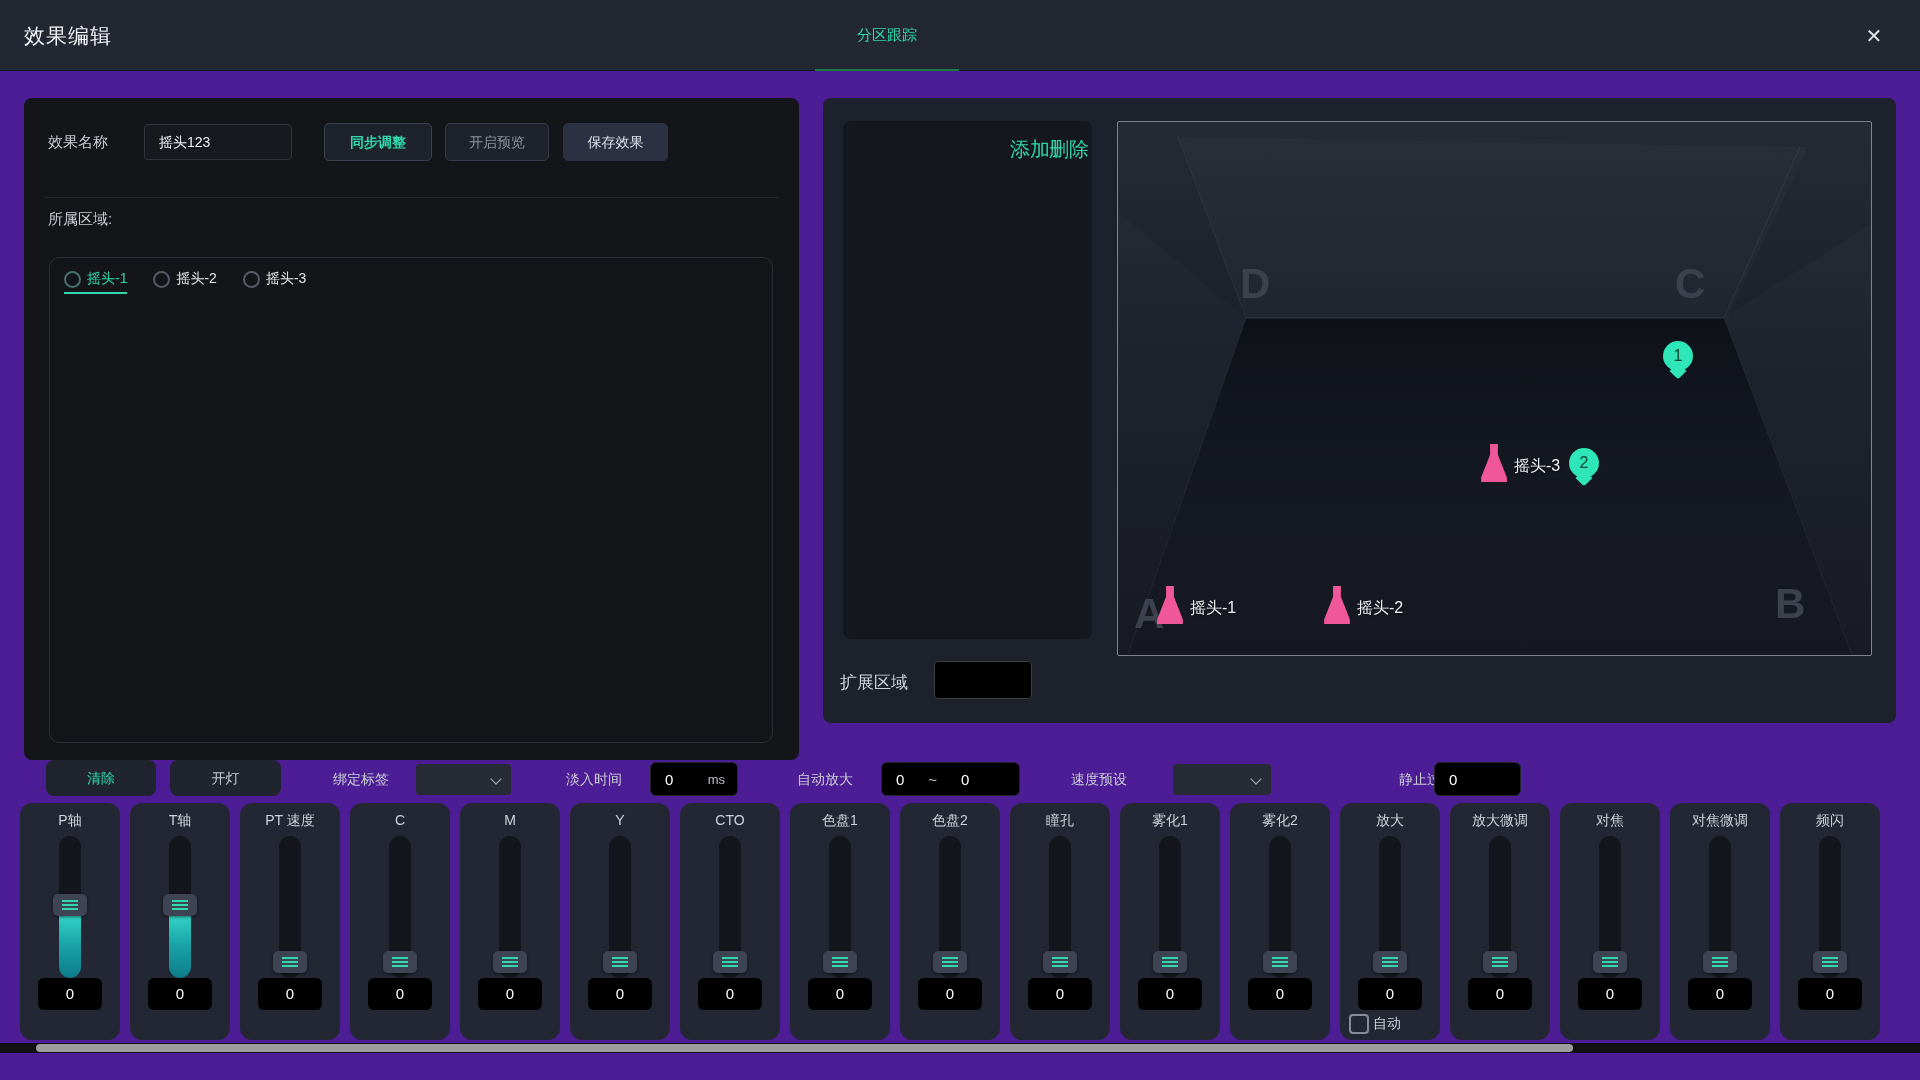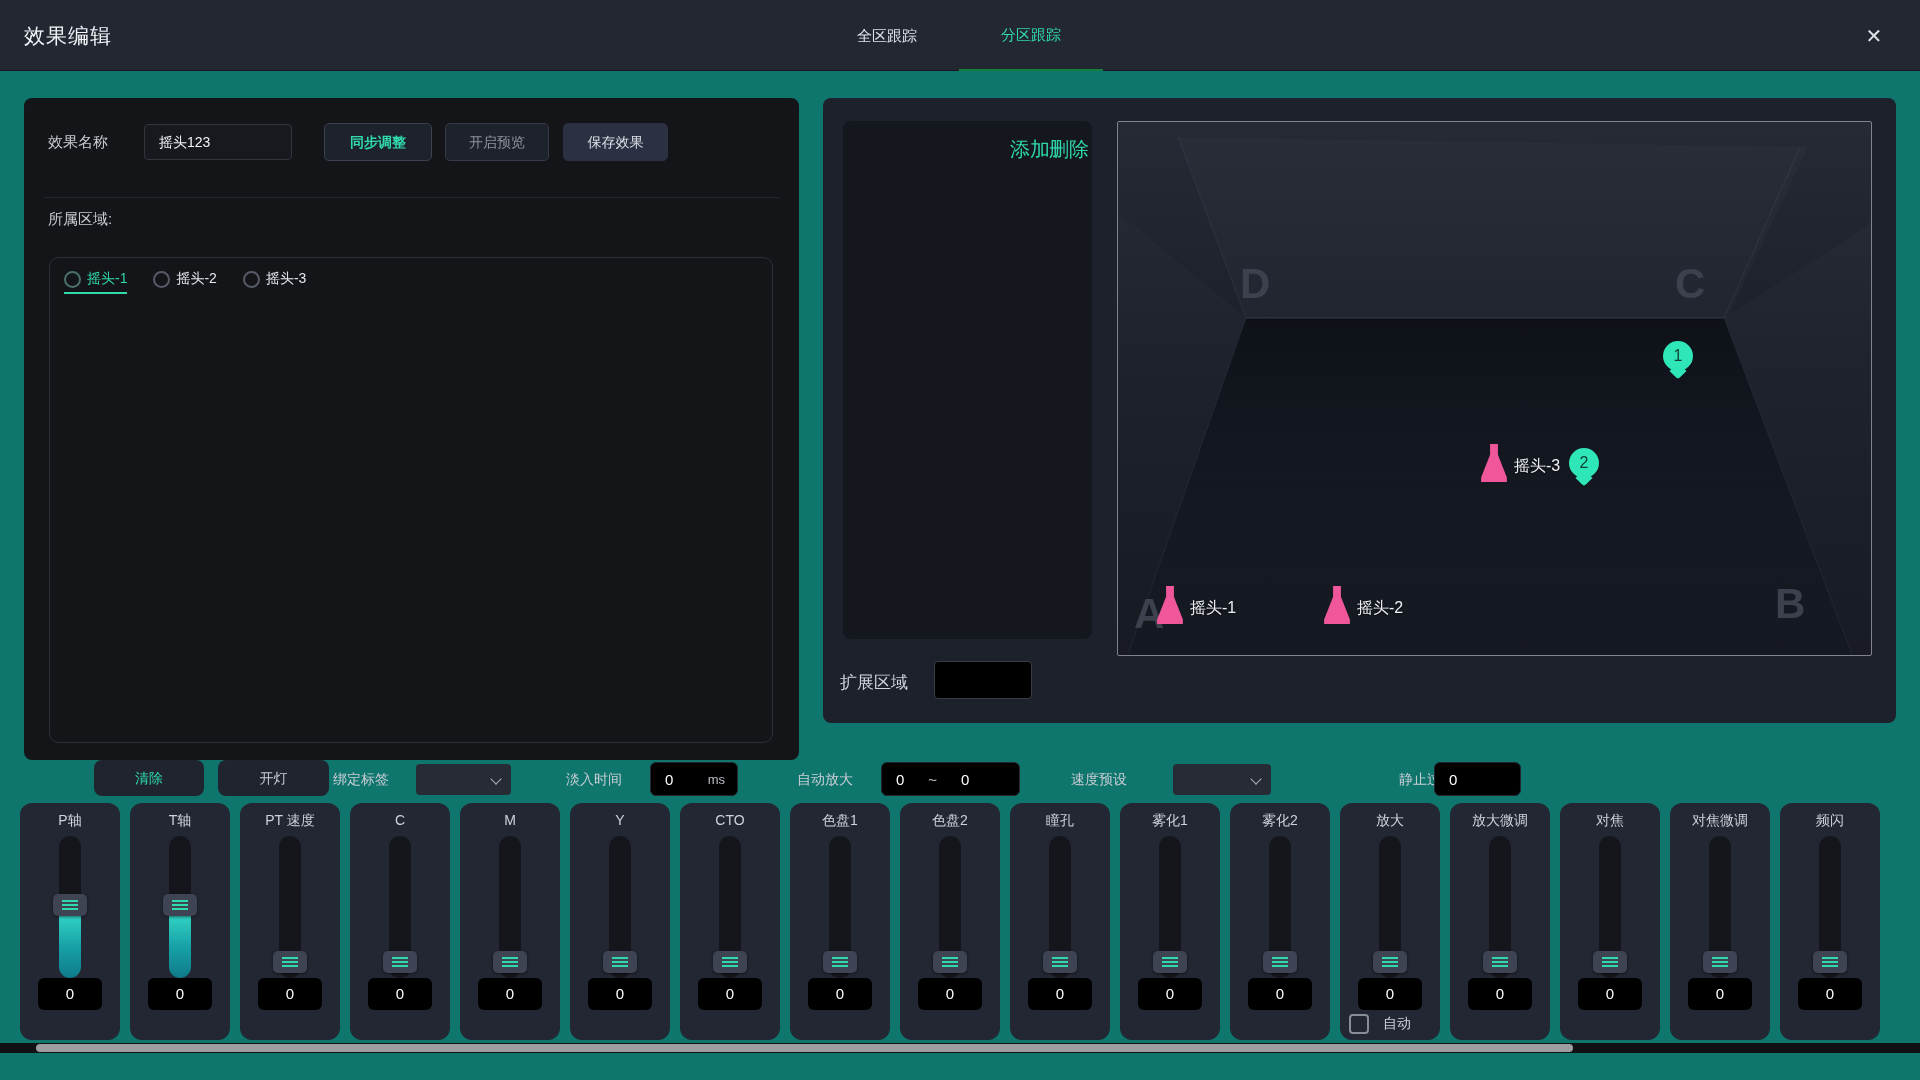--- a/index.html
+++ b/index.html
@@ -1,20 +1,20 @@
 <!DOCTYPE html>
 <html><head>
 <meta charset="utf-8">
 <style>
   * { margin:0; padding:0; box-sizing:border-box; }
   html,body { background:#000; }
   body { font-family:"Liberation Sans", sans-serif; }
   #app {
     position:relative; width:1920px; height:1080px; overflow:hidden;
-    background:#0f766e; color:#e6e8ec;
+    background:#4c1d95; color:#e6e8ec;
   }
   
   .topbar { position:absolute; left:0; top:0; width:1920px; height:71px;
     background:#232732; border-bottom:1px solid #15171d; }
   .app-title { position:absolute; left:24px; top:0; height:71px; line-height:71px;
     font-size:21px; font-weight:500; color:#f2f4f7; letter-spacing:1px; }
   .tabs { position:absolute; left:815px; top:0; height:71px; display:flex; }
   .tab { height:71px; line-height:71px; padding:0 42px; font-size:15px;
     color:#dfe3e9; cursor:pointer; border-bottom:2px solid transparent; }
   .tab.active { color:#2fd9ac; border-bottom:2px solid #15803d;font-family:Liberation Serif, serif; }
@@ -76,21 +76,21 @@
   .light-1 { left:38px; top:464px; } .light-2 { left:205px; top:464px; }
   .light-3 { left:362px; top:322px; }
   .expand-label { position:absolute; left:17px; top:566px; font-size:17px; color:#cfd3da;
     height:38px; line-height:38px; }
   .expand-input { position:absolute; left:111px; top:563px; width:98px; height:38px;
     background:#000; border:1px solid #3a3d45; border-radius:4px; }
   
   .ctrl-label { position:absolute; top:761px; height:36px; line-height:36px;
     font-size:14px; color:#c9cdd4; }
   .ctrl-btn { position:absolute; top:760px; height:36px; background:#20242e;
-    border-radius:8px; font-size:14px; text-align:center; line-height:36px; cursor:pointer;margin-left:48px; }
+    border-radius:8px; font-size:14px; text-align:center; line-height:36px; cursor:pointer; }
   .btn-clear { left:46px; width:110px; color:#2fd9ac; }
   .btn-lighton { left:170px; width:111px; color:#c6cad2; }
   .lbl-bind { left:333px; } .lbl-fade { left:566px; } .lbl-autozoom { left:797px; }
   .lbl-speed { left:1071px; } .lbl-still { left:1399px; }
   .ctrl-select { position:absolute; top:764px; height:31px; background:#272b36;
     border-radius:4px; cursor:pointer; }
   .sel-bind { left:416px; width:95px; } .sel-speed { left:1173px; width:98px; }
   .ctrl-select::after { content:""; position:absolute; right:11px; top:11px;
     width:7px; height:7px; border-right:1.5px solid #aab0b9; border-bottom:1.5px solid #aab0b9;
     transform:rotate(45deg); }
@@ -117,39 +117,38 @@
   .scol.filled .scol-fill { display:block; }
   .scol-handle { position:absolute; left:-6px; top:115px; width:34px; height:22px;
     background:#3e4453; border-radius:5px; box-shadow:0 1px 3px rgba(0,0,0,.5);
     display:flex; flex-direction:column; justify-content:center; align-items:center; gap:2px;
     cursor:grab; }
   .scol.filled .scol-handle { top:58px; }
   .scol-handle i { display:block; width:16px; height:2px; background:#2fd9ac; }
   .scol-value { position:absolute; left:18px; top:175px; width:64px; height:32px;
     background:#000; border-radius:6px; color:#fff; font-size:15px; text-align:center;
     line-height:32px; cursor:text; }
-  .scol-auto { position:absolute; left:9px; top:211px; display:none; align-items:center; gap:14px; }
+  .scol-auto { position:absolute; left:9px; top:211px; display:none; align-items:center; gap:4px; }
   .scol.has-auto .scol-auto { display:flex; }
   .scol-auto .cb { width:20px; height:20px; border:2px solid #878d98; border-radius:4px; }
   .scol-auto .cb-label { font-size:14px; color:#ced2d9; }
   
   .hscroll-track { position:absolute; left:0; top:1043px; width:1920px; height:10px;
     background:#101114; }
   .hscroll-thumb { position:absolute; left:36px; top:1044px; width:1537px; height:8px;
     background:#9b9da1; border-radius:4px; cursor:grab; }
 </style>
 </head>
 <body>
 
 <div id="app">
 
   <div class="topbar">
     <div class="app-title">效果编辑</div>
     <div class="tabs">
-      <div class="tab">全区跟踪</div>
       <div class="tab active">分区跟踪</div>
     </div>
     <div class="close-btn">✕</div>
   </div>
 
   <div class="left-panel">
     <div class="field-label name-label">效果名称</div>
     <div class="name-input">摇头123</div>
     <div class="lp-btn btn-sync">同步调整</div>
     <div class="lp-btn btn-preview">开启预览</div>

